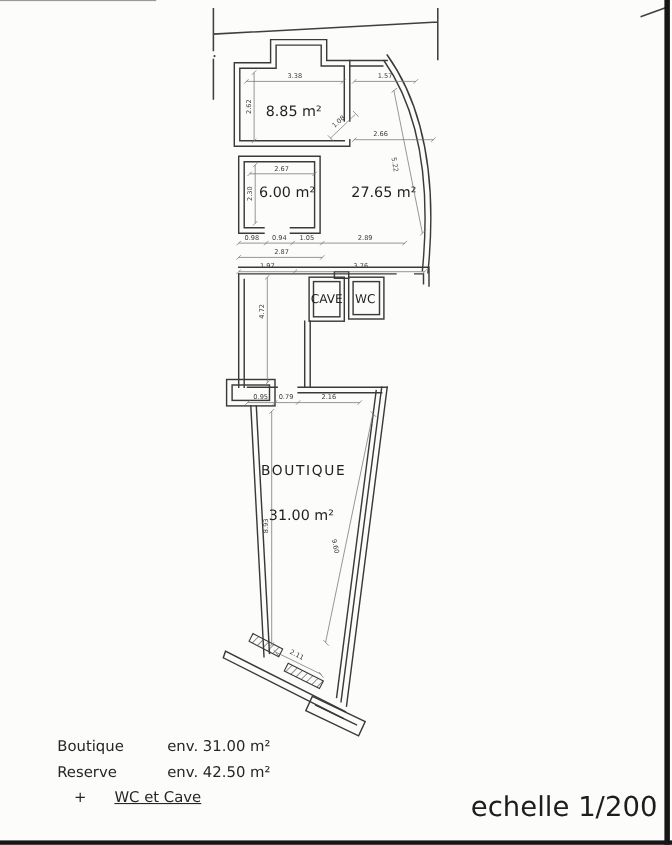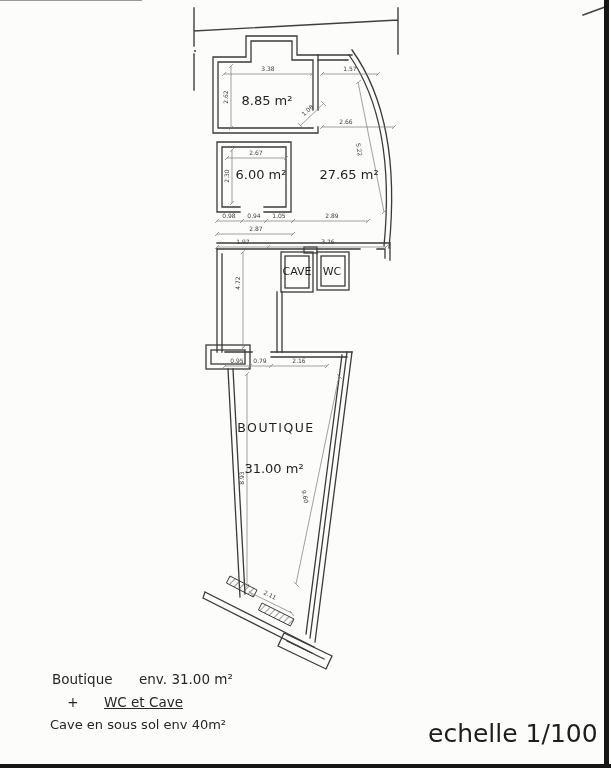--- a/index.html
+++ b/index.html
@@ -17,21 +17,21 @@
   .dim{fill:none;stroke:#787878;stroke-width:0.7;}
   .dimtext{font-family:"DejaVu Sans",sans-serif;font-size:6px;fill:#3d3d3d;text-anchor:middle;}
   .roomtext{font-family:"DejaVu Sans",sans-serif;font-size:13px;fill:#1f1f1f;text-anchor:middle;}
   .smallroomtext{font-family:"DejaVu Sans",sans-serif;font-size:11px;fill:#1f1f1f;text-anchor:middle;}
   .boutiquetext{font-family:"DejaVu Sans",sans-serif;font-size:12.5px;fill:#1f1f1f;
                 text-anchor:middle;letter-spacing:1.5px;}
   
   .legend{position:absolute;left:50px;top:671px;color:#262626;font-size:13.5px;}
   .legend-row{display:flex;margin-bottom:7px;}
   .legend-row .lab{width:57px;margin-left:2px;}
-  .legend-row .val{margin-left:30px;}
+  .legend-row .val{margin-left:43px;}
   .plus-row{margin-top:4px;}
   .plus-row .plus{width:26px;text-align:center;margin-left:10px;}
   .plus-row .pval{margin-left:18px;text-decoration:underline;}
   .legend-note{margin-top:3px;margin-left:0;font-size:13px;}
   .scale-label{position:absolute;left:428px;top:719px;font-size:25px;color:#1d1d1d;
                font-family:"DejaVu Sans","Liberation Sans",sans-serif;}
 </style>
 </head>
 <body>
 
@@ -165,25 +165,28 @@
       <text class="boutiquetext" x="276" y="432">BOUTIQUE</text>
       <text class="roomtext" x="274" y="473">31.00 m²</text>
     </g>
   </svg>
 
   <div class="legend">
     <div class="legend-row">
       <span class="lab">Boutique</span>
       <span class="val">env. 31.00 m²</span>
     </div>
+    <div class="legend-row">
+      <span class="lab">Reserve</span>
+      <span class="val">env. 42.50 m²</span>
+    </div>
     <div class="legend-row plus-row">
       <span class="plus">+</span>
       <span class="pval">WC et Cave</span>
     </div>
-    <div class="legend-note">Cave en sous sol env 40m²</div>
   </div>
 
-  <div class="scale-label">echelle 1/100</div>
+  <div class="scale-label">echelle 1/200</div>
 
   <div class="scan-right"></div>
   <div class="scan-bottom"></div>
   <div class="scan-topleft"></div>
 </div>
 
 </body></html>

